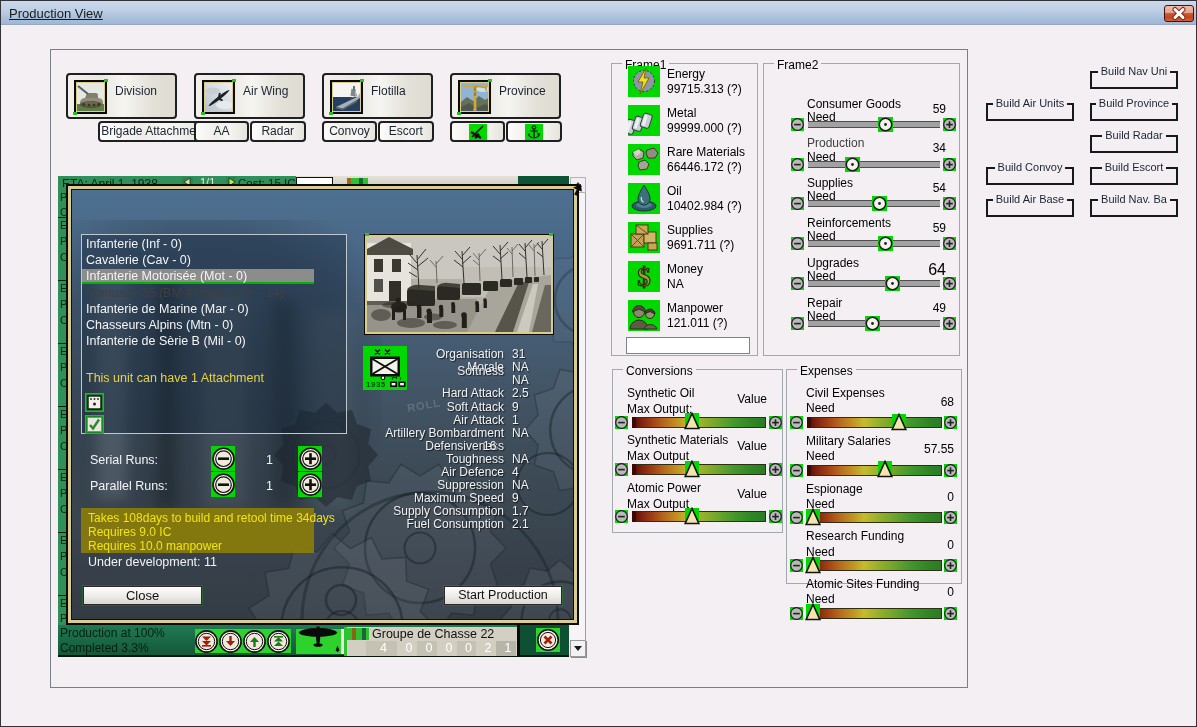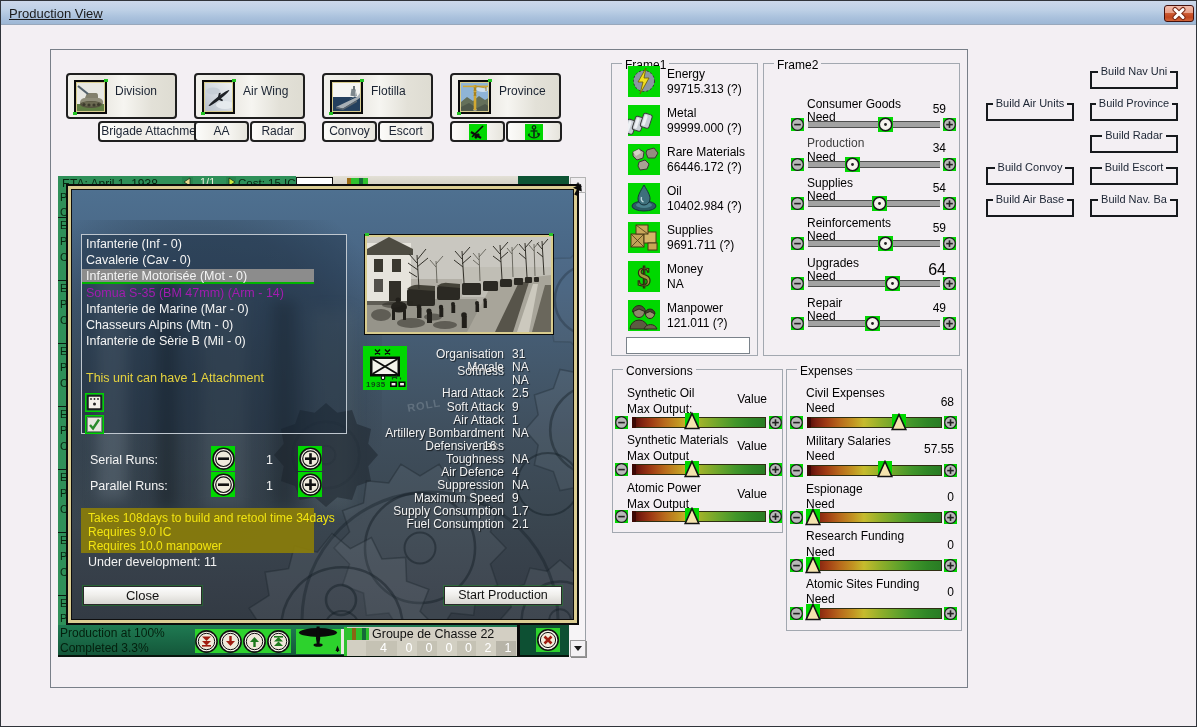--- a/index.html
+++ b/index.html
@@ -323,21 +323,21 @@
   </svg>
 <div style="position:absolute;left:808px;top:319.95000000000005px;width:132px;height:7px;background:#a2a2a2;border-top:1.5px solid #4e4e4e;border-bottom:1.5px solid #4e4e4e;"></div>
 <svg width="15" height="15" style="position:absolute;left:865.18px;top:315.95000000000005px">
     <rect width="15" height="15" fill="#00d800"></rect>
     <circle cx="7.5" cy="7.5" r="6.2" fill="#f4f2ec" stroke="#1a1a1a" stroke-width="1.5"></circle>
     <circle cx="7.5" cy="7.5" r="1.4" fill="#222"></circle>
   </svg>
 <div class="fs" style="left:612px;top:369px;width:171px;height:164px;">
     <span>Conversions</span>
   </div>
-<div class="fs" style="left:786px;top:369px;width:176px;height:262px;">
+<div class="fs" style="left:786px;top:369px;width:176px;height:215px;">
     <span>Expenses</span>
   </div>
 <div style="position:absolute;left:627px;top:385.9px;font-size:12px;color:#000;font-weight:400;white-space:nowrap;">Synthetic Oil</div>
 <div style="position:absolute;left:627px;top:401.9px;font-size:12px;color:#000;font-weight:400;white-space:nowrap;">Max Output:</div>
 <div style="position:absolute;right:430px;top:392.09999999999997px;font-size:12px;color:#000;white-space:nowrap;text-align:right;">Value</div>
 <svg width="13" height="13" style="position:absolute;left:614.5px;top:415.79999999999995px">
     <rect width="13" height="13" fill="#00d800"></rect>
     <circle cx="6.5" cy="6.5" r="5.8" fill="#b9b9b9" stroke="#1a1a1a" stroke-width="1.2"></circle>
     <rect x="3.2" y="5.8" width="6.6" height="1.6" fill="#222"></rect>
   </svg>
@@ -684,21 +684,21 @@
       <circle cx="254" cy="265" r="33.28" fill="none" stroke="rgba(24,34,42,0.1)" stroke-width="2.5"></circle>
       <circle cx="254" cy="265" r="9.36" fill="none" stroke="rgba(24,34,42,0.1)" stroke-width="2"></circle>
       <text x="336" y="222" font-size="11" fill="rgba(210,218,225,0.22)" transform="rotate(-10 336 222)" font-weight="bold" letter-spacing="1px">ROLL</text>
     </svg>
   </div>
 <div style="position:absolute;left:81px;top:234px;width:266px;height:200px;background:rgba(22,38,54,0.38);border:1px solid #bfc7cf;"></div>
 <div style="position:absolute;left:82px;top:269px;width:232px;height:14.5px;background:#8c8c8c;border-bottom:2px solid #00b400;"></div>
 <div style="position:absolute;left:86px;top:237.0px;font-size:12.5px;color:#f4f4f4;font-weight:400;white-space:nowrap;">Infanterie (Inf - 0)</div>
 <div style="position:absolute;left:86px;top:253.2px;font-size:12.5px;color:#f4f4f4;font-weight:400;white-space:nowrap;">Cavalerie (Cav - 0)</div>
 <div style="position:absolute;left:86px;top:269.4px;font-size:12.5px;color:#f4f4f4;font-weight:400;white-space:nowrap;">Infanterie Motorisée (Mot - 0)</div>
-<div style="position:absolute;left:86px;top:285.6px;font-size:12.5px;color:#a21caf;font-weight:400;white-space:nowrap;">Somua S-35 (BM 47mm) (Arm - 14)</div>
+<div style="position:absolute;left:86px;top:285.6px;font-size:12.5px;color:#404040;font-weight:400;white-space:nowrap;">Somua S-35 (BM 47mm) (Arm - 14)</div>
 <div style="position:absolute;left:86px;top:301.8px;font-size:12.5px;color:#f4f4f4;font-weight:400;white-space:nowrap;">Infanterie de Marine (Mar - 0)</div>
 <div style="position:absolute;left:86px;top:318.0px;font-size:12.5px;color:#f4f4f4;font-weight:400;white-space:nowrap;">Chasseurs Alpins (Mtn - 0)</div>
 <div style="position:absolute;left:86px;top:334.2px;font-size:12.5px;color:#f4f4f4;font-weight:400;white-space:nowrap;">Infanterie de Sèrie B (Mil - 0)</div>
 <div style="position:absolute;left:86px;top:370.5px;font-size:12.5px;color:#e6d33e;font-weight:400;white-space:nowrap;">This unit can have 1 Attachment</div>
 <svg width="19" height="19" style="position:absolute;left:85px;top:393px">
     <rect x="0.75" y="0.75" width="17.5" height="17.5" fill="none" stroke="#00d400" stroke-width="1.5"></rect>
     <rect x="3" y="3" width="13" height="13" fill="#f2efe8" stroke="#111" stroke-width="1.4"></rect>
     <circle cx="6" cy="6" r="0.9" fill="#222"></circle>
     <circle cx="9.5" cy="6" r="0.9" fill="#222"></circle>
     <circle cx="13" cy="6" r="0.9" fill="#222"></circle>

